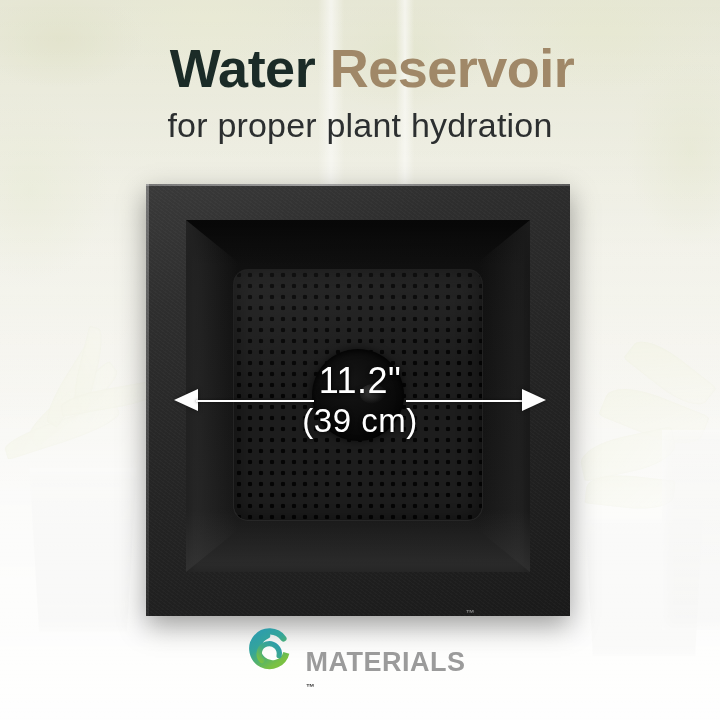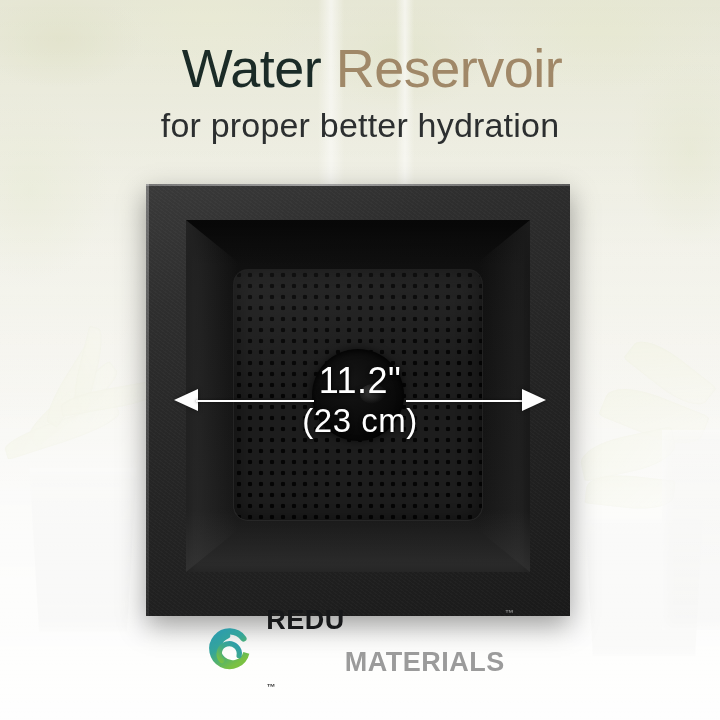--- a/index.html
+++ b/index.html
@@ -53,21 +53,21 @@
   .ghost-pot{
     position:absolute;
     background:linear-gradient(180deg,#f3f3f0,#e9e9e6 55%,#e2e2de);
     box-shadow:inset 0 0 14px rgba(255,255,255,.9);
   }
 
   
   .headline{
     position:absolute; top:40px; left:0; right:0;
     text-align:center;
-    font-size:54px; font-weight:400; letter-spacing:-.5px;
+    font-size:54px; font-weight:700; letter-spacing:-.5px;
     line-height:1.05;
     white-space:nowrap;
     padding-left:24px;
   }
   .hl-a{ color:#1b2b27; }
   .hl-b{ color:#a08868; }
   .subhead{
     position:absolute; top:106px; left:0; right:0;
     text-align:center;
     font-size:34px; font-weight:300; color:#2c2f30;
@@ -252,21 +252,21 @@
     <div class="ghost-pot" style="left:662px; top:430px; width:72px; height:200px;"></div>
   </div>
 
   <div class="bg-wash"></div>
 
   <div class="headline">
     <span class="hl-a">Water</span>
     <span> </span>
     <span class="hl-b">Reservoir</span>
   </div>
-  <div class="subhead">for proper better hydration</div>
+  <div class="subhead">for proper plant hydration</div>
 
   <div class="planter">
     <div class="planter-rim">
       <div class="rim-noise"></div>
       <div class="rim-top-light"></div>
       <div class="rim-left-light"></div>
     </div>
 
     <div class="basin">
       <div class="basin-wall-t"></div>
@@ -284,21 +284,21 @@
   </div>
 
   <div class="dim-layer">
     <div class="arrow left"></div>
     <div class="dim-line left"></div>
     <div class="dim-line right"></div>
     <div class="arrow right"></div>
 
     <div class="dim-text">
       <div class="dim-primary">11.2"</div>
-      <div class="dim-secondary">(23 cm)</div>
+      <div class="dim-secondary">(39 cm)</div>
     </div>
   </div>
 
   <div class="logo">
     <svg class="logo-mark" viewBox="0 0 100 100">
       <defs>
         <linearGradient id="swirlGrad" x1="0%" y1="0%" x2="60%" y2="100%">
           <stop offset="0%" stop-color="#2b9bb0"></stop>
           <stop offset="45%" stop-color="#35a59a"></stop>
           <stop offset="75%" stop-color="#57b368"></stop>
@@ -311,21 +311,20 @@
         </linearGradient>
       </defs>
 
       <path d="M78 26 A36 36 0 1 0 84 56 A30 30 0 1 1 44 20" fill="none" stroke="url(#swirlGrad)" stroke-width="13" stroke-linecap="round"></path>
 
       <path d="M33 72 A21 21 0 1 1 69 62" fill="none" stroke="url(#swirlGrad2)" stroke-width="11" stroke-linecap="round"></path>
     </svg>
 
     <div class="logo-text">
       <div class="logo-word">
-        <span class="logo-redu">REDU</span>
         <span class="logo-materials">MATERIALS</span>
         <span class="tm">™</span>
       </div>
       <div class="logo-tagline">
         <span class="tm-dark">™</span>
       </div>
     </div>
   </div>
 
 </div>

